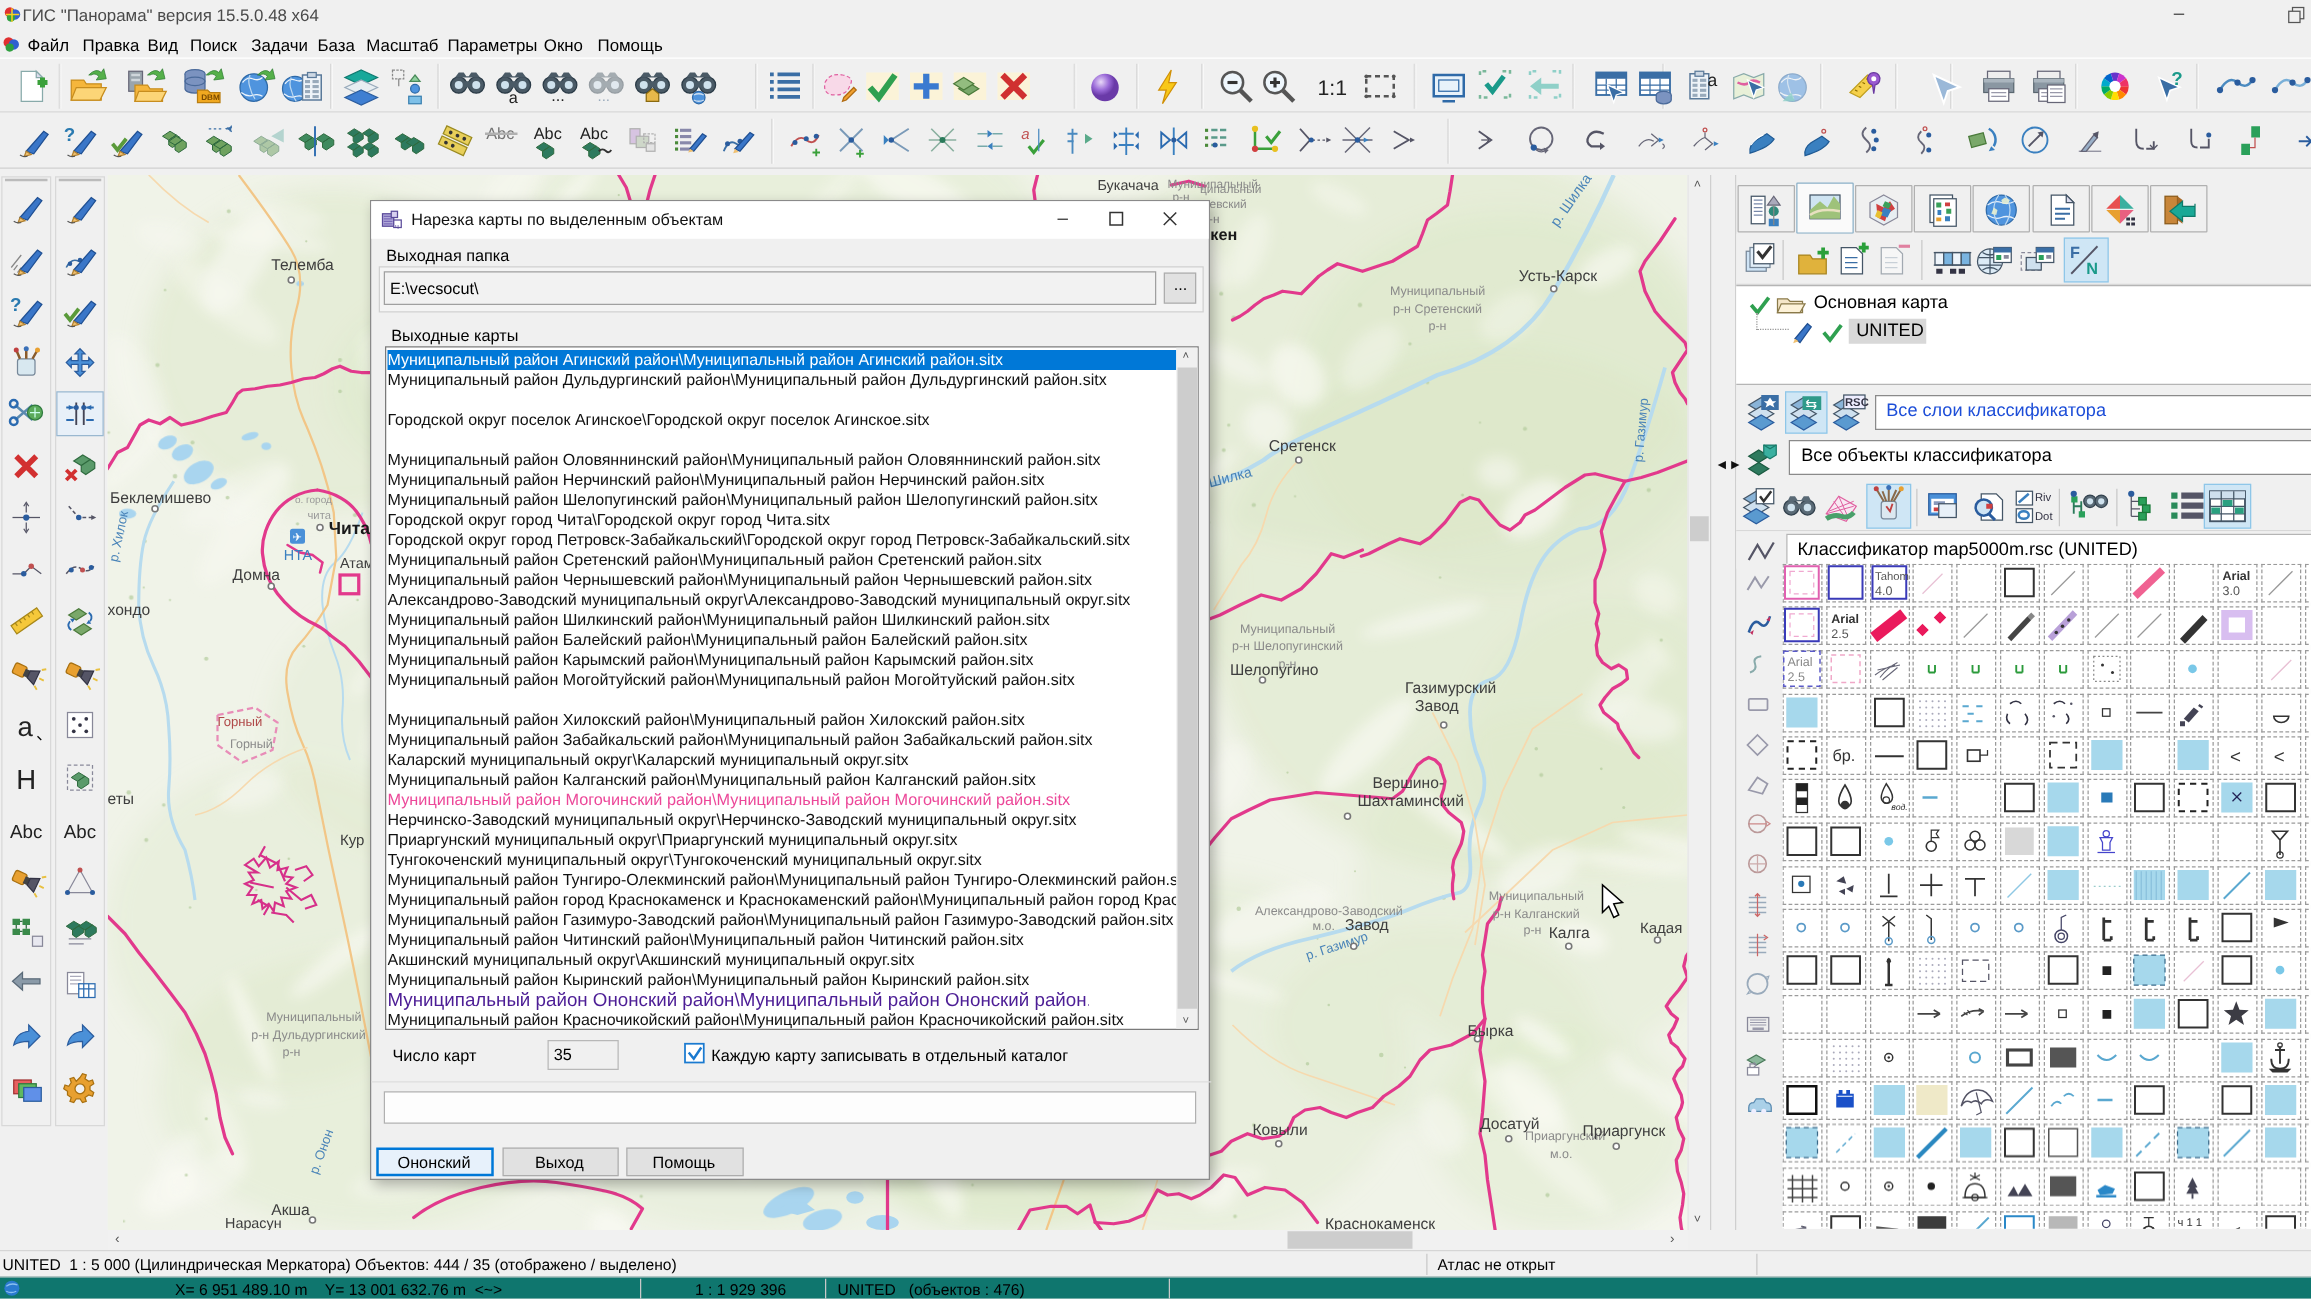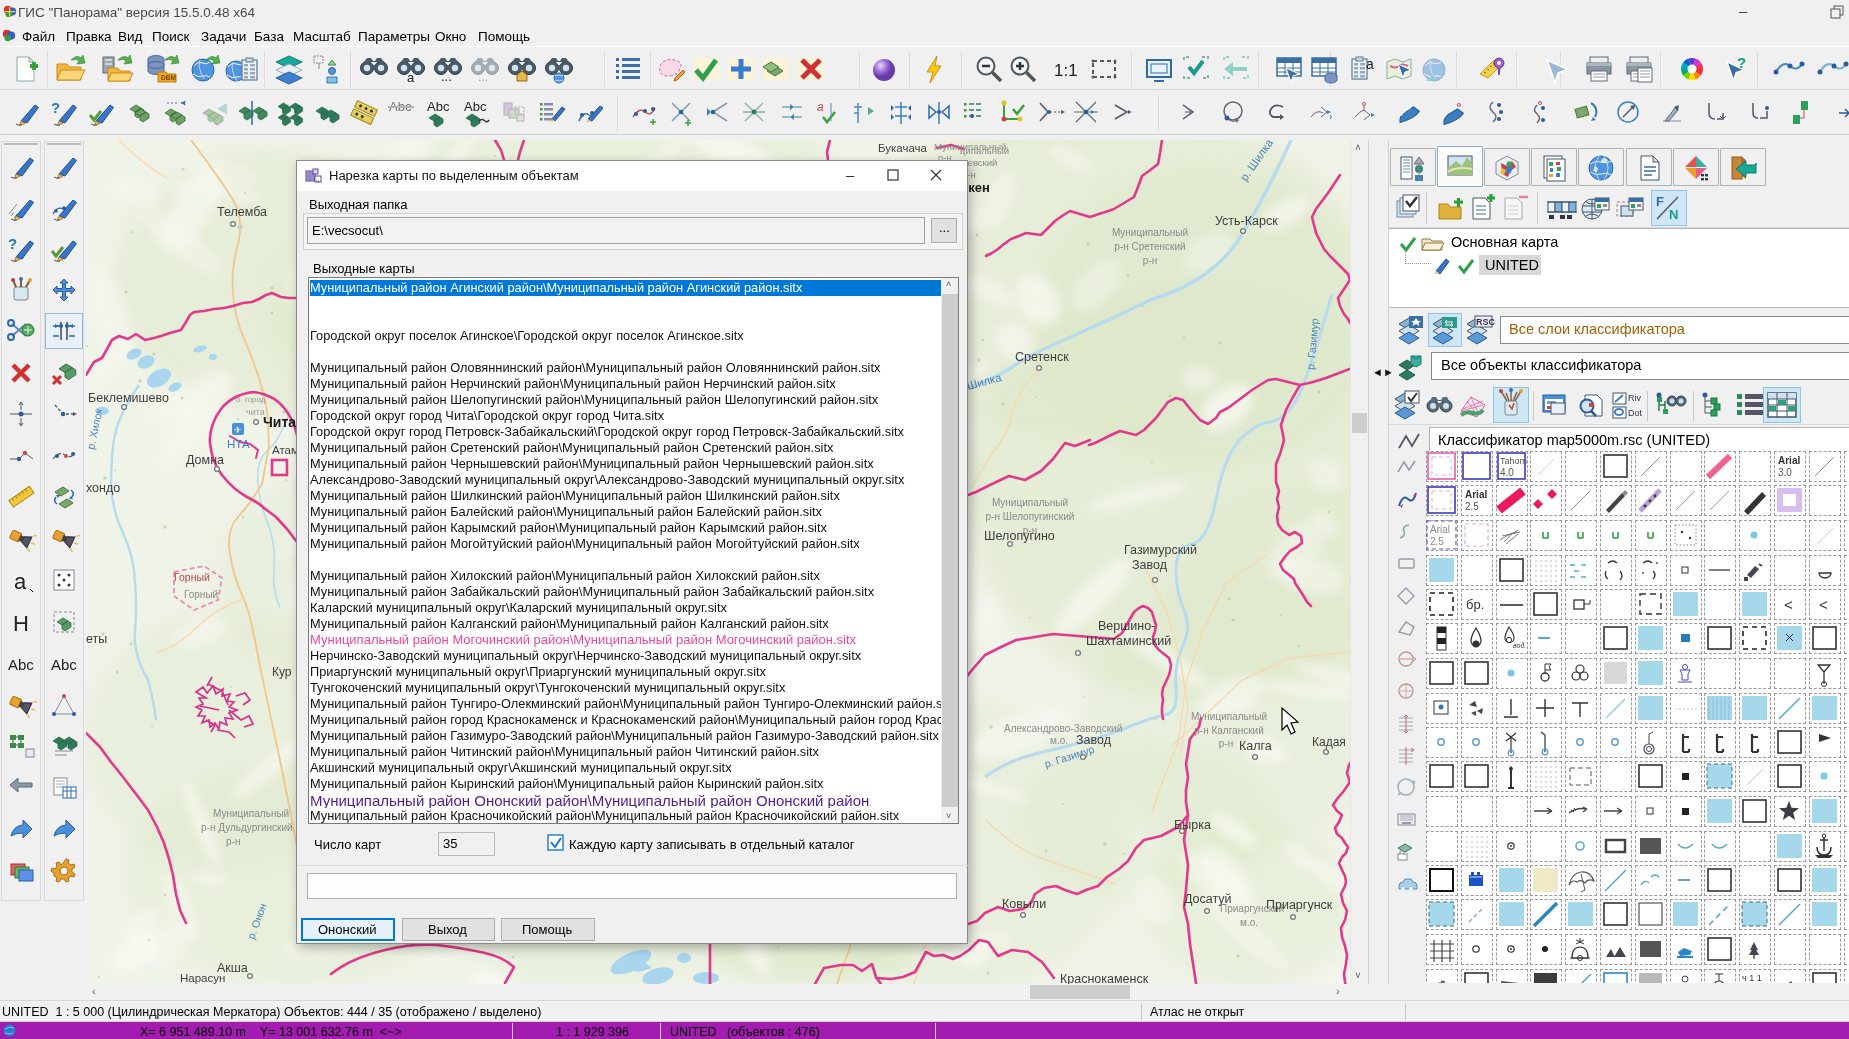--- a/index.html
+++ b/index.html
@@ -1399,21 +1399,21 @@
       <path d="M14 6h8M14 6l2-2M14 6l2 2M22 9h-8M22 9l-2-2M22 9l-2 2" stroke="#fff"></path>
     </svg>
 <svg class="ab" style="left:76px;top:176px" width="28" height="28" viewBox="0 0 28 28">
       <path d="M12 2l10 6-10 6L2 8z" fill="#8ab4d8" stroke="#456"></path>
       <path d="M12 9l10 6-10 6L2 15z" fill="#cfe0ee" stroke="#456"></path>
       <path d="M12 16l10 6-10 6L2 22z" fill="#5a9ad0" stroke="#2a5c9e"></path>
       <rect x="10" y="0" width="17" height="11" fill="#eef" stroke="#456"></rect>
       <text x="11" y="9" font-size="9" fill="#334" font-weight="bold">RSC</text>
     </svg>
 <div class="ab" style="left:111px;top:176px;width:350px;height:28px;background:#fff;border:1px solid #8a8a8a"></div>
-<div class="txt" style="left:120px;top:181px;font-size:14.5px;color:#a16207;">Все слои классификатора</div>
+<div class="txt" style="left:120px;top:181px;font-size:14.5px;color:#1d4ed8;">Все слои классификатора</div>
 <svg class="ab" style="left:8px;top:212px" width="30" height="30" viewBox="0 0 30 30">
       <path d="M8 2l8 5-8 5-8-5z" fill="#2e7a5e" stroke="#1a5a40" transform="translate(2 6)"></path>
       <path d="M8 2l8 5-8 5-8-5z" fill="#2e7a5e" stroke="#1a5a40" transform="translate(2 16)"></path>
       <path d="M14 4h10v8l-5 3-5-3z" fill="#3ab0a0" stroke="#1a7a6a"></path>
       <path d="M14 4l5 3 5-3" stroke="#1a7a6a" fill="none"></path>
     </svg>
 <div class="ab" style="left:42px;top:212px;width:419px;height:28px;background:#fff;border:1px solid #8a8a8a"></div>
 <div class="txt" style="left:52px;top:217px;font-size:14.5px;color:#000;">Все объекты классификатора</div>
 <div class="ab" style="left:0px;top:245px;width:461px;height:40px;background:#f0f0f0;border-bottom:1px solid #d8d8d8"></div>
 <svg class="ab" style="left:4px;top:251px" width="28" height="28" viewBox="0 0 28 28">
@@ -2432,20 +2432,21 @@
 </div>
 <div class="txt" style="left:12px;top:36px;font-size:13px">Выходная папка</div>
 <div class="ab" style="left:6px;top:52px;width:660px;height:37px;border:1px solid #d0d0d0;background:#f4f4f4"></div>
 <div class="ab" style="left:10px;top:56px;width:618px;height:27px;border:1px solid #a0a0a0;background:#f2f2f2"></div>
 <div class="txt" style="left:15px;top:62px;font-size:13px">E:\vecsocut\</div>
 <div class="ab" style="left:634px;top:57px;width:26px;height:25px;background:#e1e1e1;border:1px solid #adadad"></div>
 <div class="txt" style="left:642px;top:59px;font-size:13px">...</div>
 <div class="txt" style="left:16px;top:100px;font-size:13px">Выходные карты</div>
 <div class="ab" style="left:11px;top:116px;width:651px;height:547px;border:1px solid #7a7a7a;background:#fff;overflow:hidden">
 <div class="ab" style="left:1px;top:2px;width:631px;height:16px;background:#0078d7;color:#fff;font-size:12.8px;white-space:nowrap;overflow:hidden">Муниципальный район Агинский район\Муниципальный район Агинский район.sitx</div>
+<div class="ab" style="left:1px;top:18px;width:631px;height:16px;color:#111;font-size:12.8px;white-space:nowrap;overflow:hidden">Муниципальный район Дульдургинский район\Муниципальный район Дульдургинский район.sitx</div>
 <div class="ab" style="left:1px;top:50px;width:631px;height:16px;color:#111;font-size:12.8px;white-space:nowrap;overflow:hidden">Городской округ поселок Агинское\Городской округ поселок Агинское.sitx</div>
 <div class="ab" style="left:1px;top:82px;width:631px;height:16px;color:#111;font-size:12.8px;white-space:nowrap;overflow:hidden">Муниципальный район Оловяннинский район\Муниципальный район Оловяннинский район.sitx</div>
 <div class="ab" style="left:1px;top:98px;width:631px;height:16px;color:#111;font-size:12.8px;white-space:nowrap;overflow:hidden">Муниципальный район Нерчинский район\Муниципальный район Нерчинский район.sitx</div>
 <div class="ab" style="left:1px;top:114px;width:631px;height:16px;color:#111;font-size:12.8px;white-space:nowrap;overflow:hidden">Муниципальный район Шелопугинский район\Муниципальный район Шелопугинский район.sitx</div>
 <div class="ab" style="left:1px;top:130px;width:631px;height:16px;color:#111;font-size:12.8px;white-space:nowrap;overflow:hidden">Городской округ город Чита\Городской округ город Чита.sitx</div>
 <div class="ab" style="left:1px;top:162px;width:631px;height:16px;color:#111;font-size:12.8px;white-space:nowrap;overflow:hidden">Муниципальный район Сретенский район\Муниципальный район Сретенский район.sitx</div>
 <div class="ab" style="left:1px;top:146px;width:631px;height:16px;color:#111;font-size:12.8px;white-space:nowrap;overflow:hidden">Городской округ город Петровск-Забайкальский\Городской округ город Петровск-Забайкальский.sitx</div>
 <div class="ab" style="left:1px;top:178px;width:631px;height:16px;color:#111;font-size:12.8px;white-space:nowrap;overflow:hidden">Муниципальный район Чернышевский район\Муниципальный район Чернышевский район.sitx</div>
 <div class="ab" style="left:1px;top:194px;width:631px;height:16px;color:#111;font-size:12.8px;white-space:nowrap;overflow:hidden">Александрово-Заводский муниципальный округ\Александрово-Заводский муниципальный округ.sitx</div>
 <div class="ab" style="left:1px;top:210px;width:631px;height:16px;color:#111;font-size:12.8px;white-space:nowrap;overflow:hidden">Муниципальный район Шилкинский район\Муниципальный район Шилкинский район.sitx</div>
@@ -2503,21 +2504,21 @@
 <div class="txt" style="left:6px;top:1px;color:#555;font-size:11px">‹</div>
 <div class="txt" style="left:1250px;top:1px;color:#555;font-size:11px">›</div>
 <div class="ab" style="left:944px;top:1px;width:100px;height:14px;background:#cdcdcd"></div>
 </div>
 <div class="ab" style="left:0;top:1000px;width:1849px;height:21px;background:#f0f0f0;border-top:1px solid #d5d5d5">
 <div class="txt" style="left:2px;top:4px;font-size:12.5px">UNITED&nbsp; 1 : 5 000 (Цилиндрическая Меркатора) Объектов: 444 / 35 (отображено / выделено)</div>
 <div class="ab" style="left:1141px;top:2px;width:1px;height:17px;background:#c8c8c8"></div>
 <div class="txt" style="left:1150px;top:4px;font-size:12.5px">Атлас не открыт</div>
 <div class="ab" style="left:1405px;top:2px;width:1px;height:17px;background:#c8c8c8"></div>
 </div>
-<div class="ab" style="left:0;top:1021px;width:1849px;height:18px;background:#a21caf;border-top:1px solid #d5d5d5">
+<div class="ab" style="left:0;top:1021px;width:1849px;height:18px;background:#0f766e;border-top:1px solid #d5d5d5">
 <svg class="ab" style="left:3px;top:2px" width="13" height="13" viewBox="0 0 13 13">
       <circle cx="6.5" cy="6.5" r="6" fill="#2a7ad0"></circle>
       <path d="M2 5q4-3 9-1M2 9q4 2 8 0" stroke="#8ac0f0" fill="none"></path>
     </svg>
 <div class="txt" style="left:140px;top:3px;font-size:12.5px">X= 6 951 489.10 m&nbsp;&nbsp;&nbsp;&nbsp;Y= 13 001 632.76 m&nbsp;&nbsp;&lt;~&gt;</div>
 <div class="ab" style="left:512px;top:1px;width:1px;height:16px;background:#c8c8c8"></div>
 <div class="txt" style="left:556px;top:3px;font-size:12.5px">1 : 1 929 396</div>
 <div class="ab" style="left:660px;top:1px;width:1px;height:16px;background:#c8c8c8"></div>
 <div class="txt" style="left:670px;top:3px;font-size:12.5px">UNITED&nbsp;&nbsp; (объектов : 476)</div>
 <div class="ab" style="left:935px;top:1px;width:1px;height:16px;background:#c8c8c8"></div>

